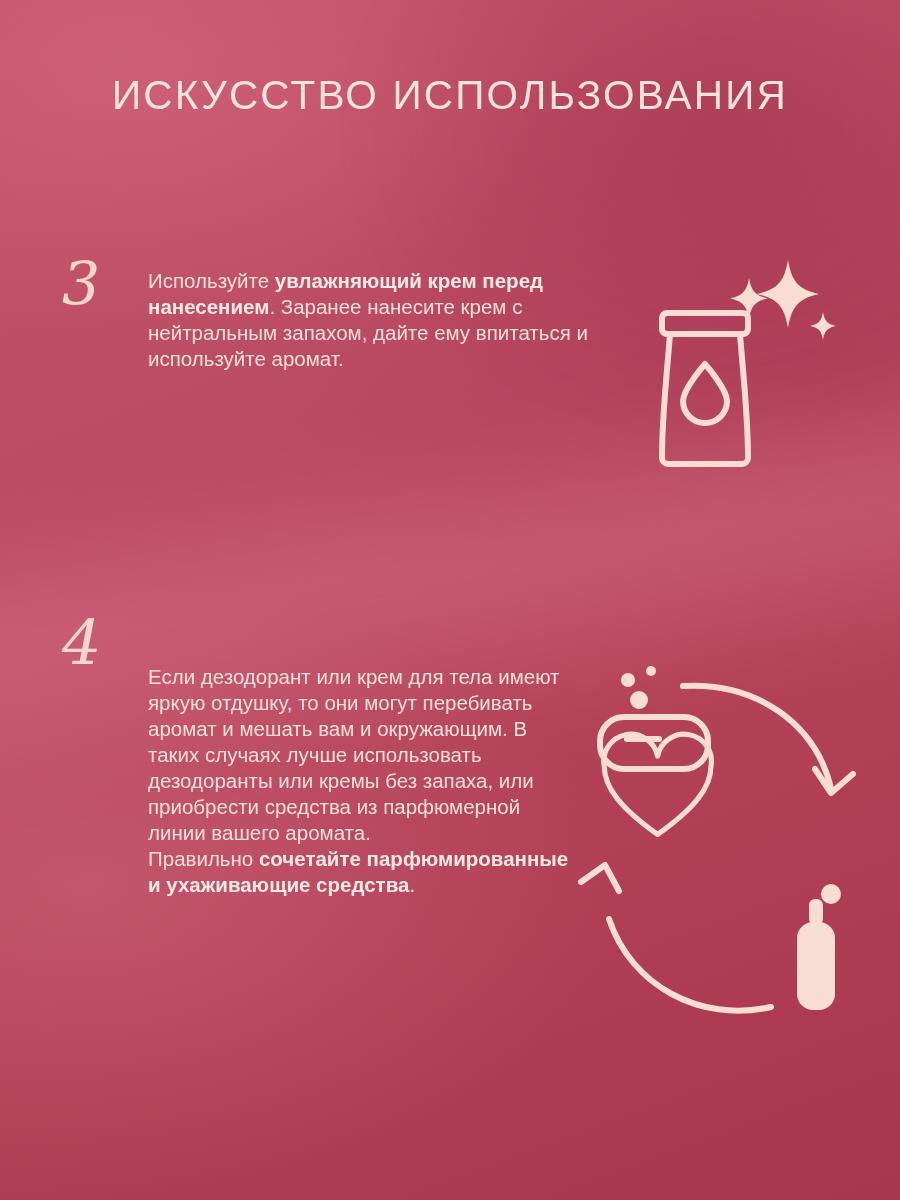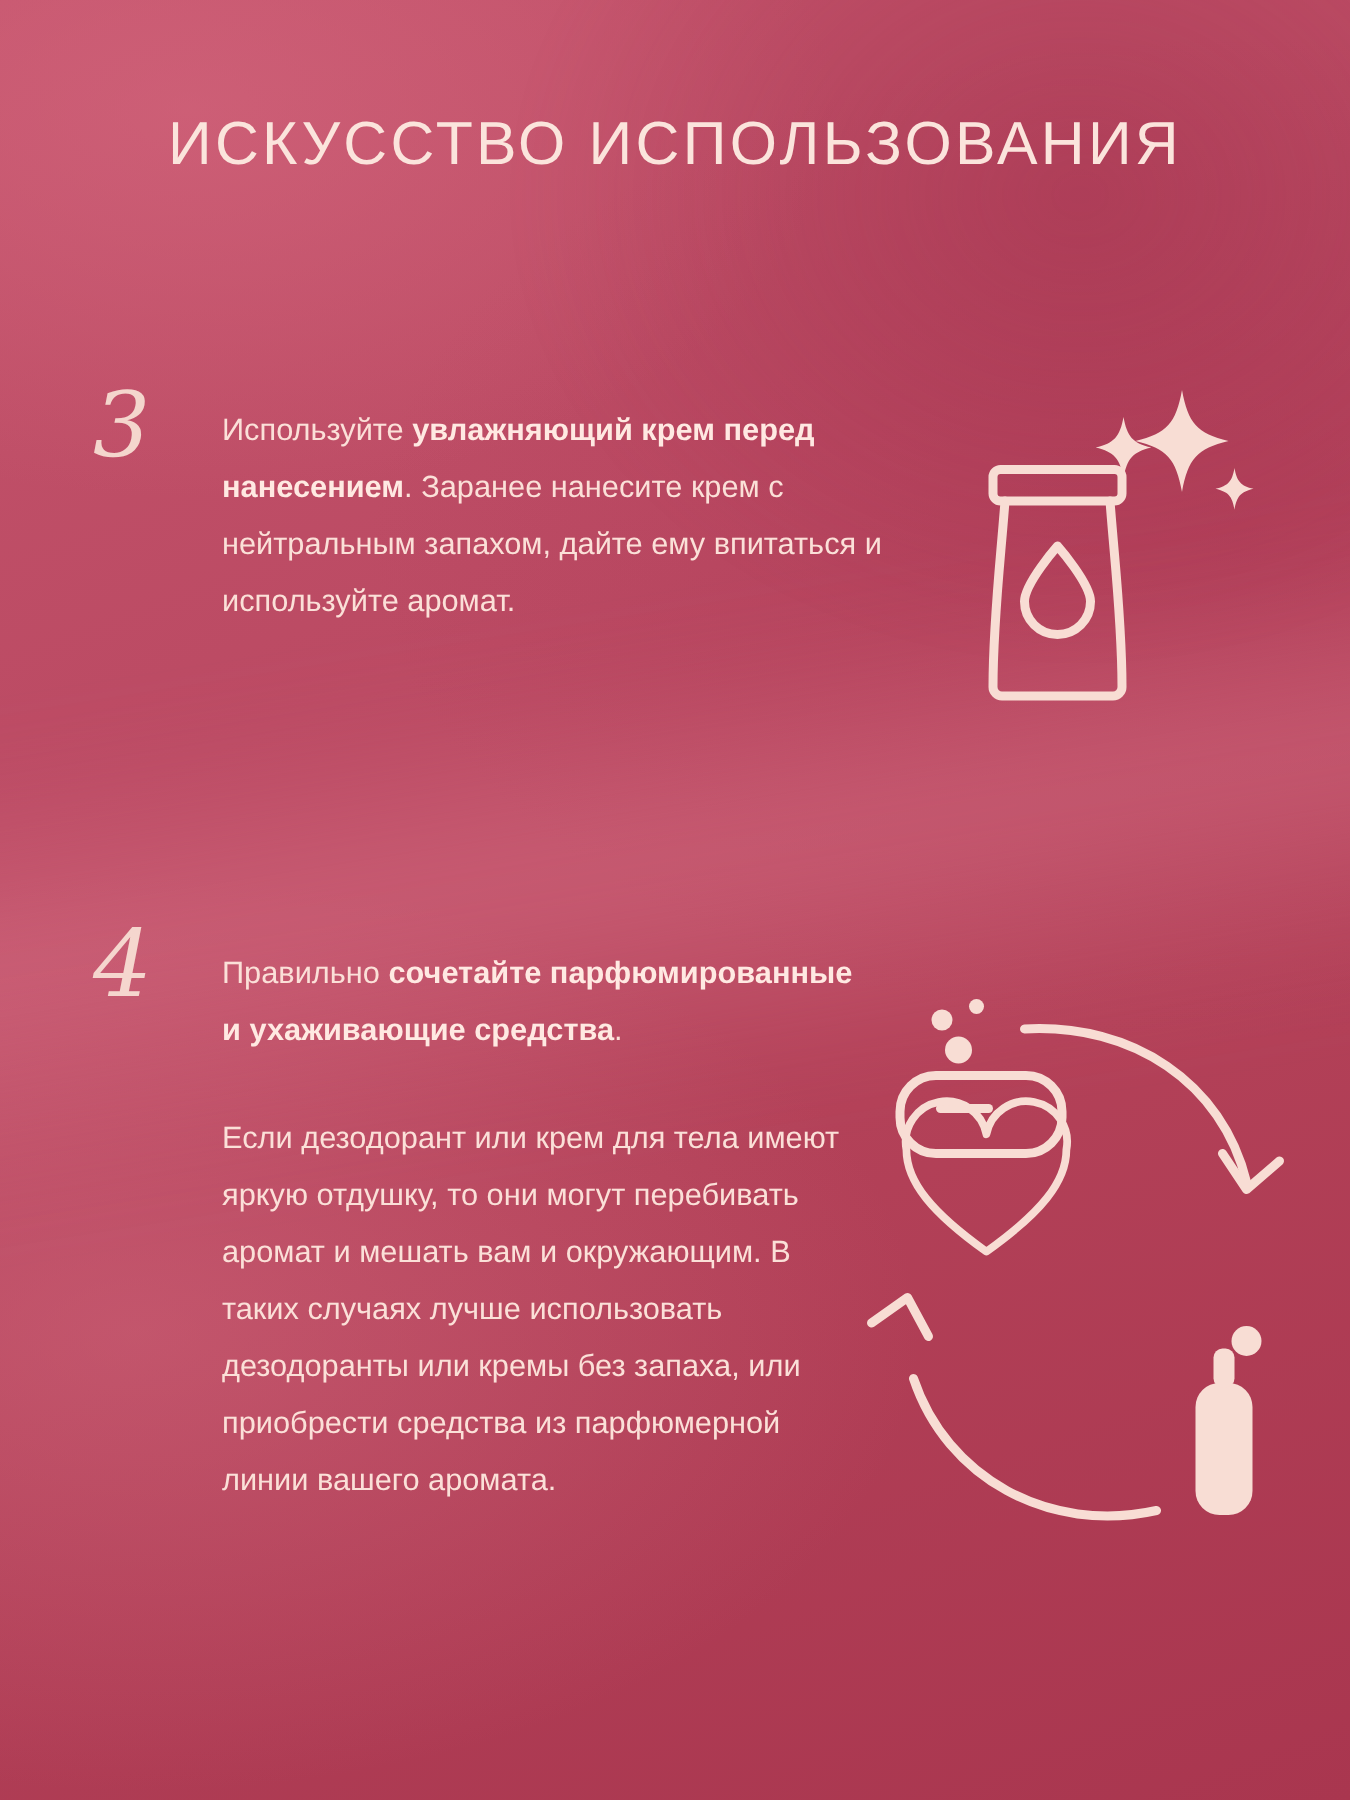--- a/index.html
+++ b/index.html
@@ -93,21 +93,21 @@
     line-height: 1;
     text-align: left;
     opacity: 0.96;
   }
   .num-4 { top: -18px; font-size: 62px; }
 
   .para {
     margin-left: 86px;
     color: #fbe0d8;
     font-size: 20.5px;
-    line-height: 38px;
+    line-height: 26px;
     font-weight: 400;
   }
   .para b {
     font-weight: 700;
     color: #ffe9e2;
   }
   .para.second {
     margin-top: 34px;
   }
 
@@ -144,26 +144,26 @@
 
       <div class="para">
         <span>Используйте </span><b>увлажняющий крем перед нанесением</b><span>. Заранее нанесите крем с нейтральным запахом, дайте ему впитаться и используйте аромат.</span>
       </div>
 
     </div>
 
     <div class="block block-4">
       <div class="num num-4">4</div>
 
+      <div class="para second">
+        <span>Если дезодорант или крем для тела имеют яркую отдушку, то они могут перебивать аромат и мешать вам и окружающим. В таких случаях лучше использовать дезодоранты или кремы без запаха, или приобрести средства из парфюмерной линии вашего аромата.</span>
+      </div>
+
       <div class="para">
         <span>Правильно </span><b>сочетайте парфюмированные и ухаживающие средства</b><span>.</span>
-      </div>
-
-      <div class="para second">
-        <span>Если дезодорант или крем для тела имеют яркую отдушку, то они могут перебивать аромат и мешать вам и окружающим. В таких случаях лучше использовать дезодоранты или кремы без запаха, или приобрести средства из парфюмерной линии вашего аромата.</span>
       </div>
     </div>
 
     <div class="art art-cream">
       <svg width="230" height="260" viewBox="0 0 230 260" xmlns="http://www.w3.org/2000/svg">
 
         <g>
           <path class="fill" d="M168 10 c4 22 10 29 31 34 c-21 5 -27 12 -31 34 c-4 -22 -10 -29 -31 -34 c21 -5 27 -12 31 -34 z"></path>
           <path class="fill" d="M129 28 c2.4 13 6 17.4 18.6 20.4 c-12.6 3 -16.2 7.4 -18.6 20.4 c-2.4 -13 -6 -17.4 -18.6 -20.4 c12.6 -3 16.2 -7.4 18.6 -20.4 z"></path>
           <path class="fill" d="M203 62 c1.6 9 4.1 11.9 12.7 13.9 c-8.6 2 -11.1 5 -12.7 13.9 c-1.6 -9 -4.1 -11.9 -12.7 -13.9 c8.6 -2 11.1 -5 12.7 -13.9 z"></path>

